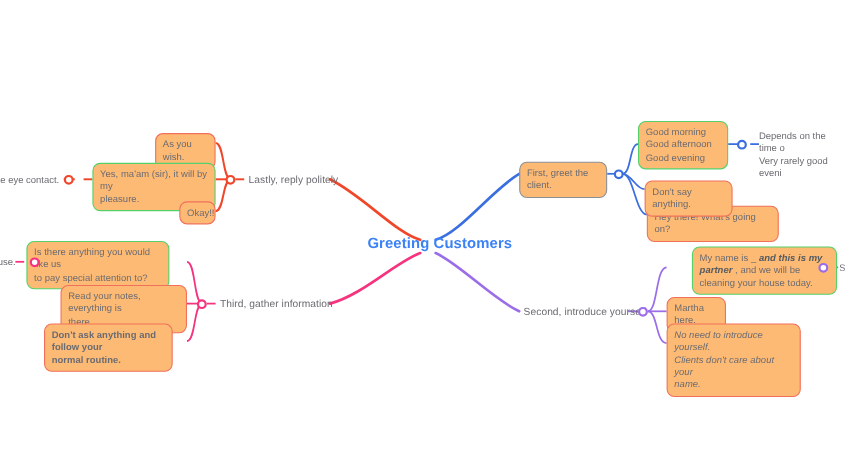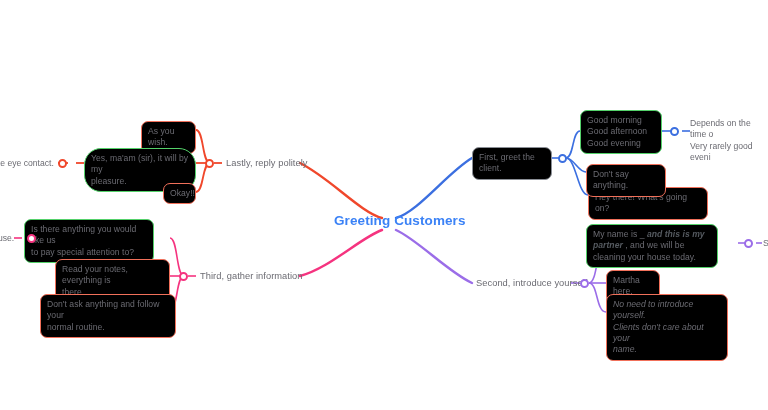--- a/index.html
+++ b/index.html
@@ -41,21 +41,21 @@
     font-size: 9.3px;
     color: #6b6b72;
     white-space: nowrap;
     letter-spacing: .05px;
   }
   
   .node {
     position: absolute;
     border-radius: 7px;
     border: 1.3px solid #f1705a;
-    background: #000000;
+    background: #fdba74;
     color: #6b6b72;
     font-size: 8.6px;
     line-height: 1.32;
     padding: 4px 6px;
     letter-spacing: .03px;
   }
   .node.green { border-color: #54d16a; }
   .node.gray  { border-color: #8b8f96; border-width: 1.2px; }
   .node b { font-weight: bold; font-style: italic; color: #555a60; }
   
@@ -134,46 +134,46 @@
   <div class="dot blue" style="left:670px; top:127px;"></div>
   <div class="plain" style="left:690px; top:118px; white-space:pre-line;">Depends on the time o
 Very rarely good eveni</div>
 
   <div class="node" style="left:588px; top:187px; width:120px;">Hey there! What's going on?</div>
   <div class="node" style="left:586px; top:164px; width:80px;">Don't say anything.</div>
 
   <div class="branch-label" style="left:476px; top:278px;">Second, introduce yourself</div>
   <div class="dot purple" style="left:580px; top:279px;"></div>
 
-  <div class="node green" style="left:586px; top:224px; width:132px;"><span>My name is _ </span><b>and this is my partner</b><span> , and we will be cleaning your house today.</span></div>
+  <div class="node green" style="left:629px; top:224px; width:132px;"><span>My name is _ </span><b>and this is my partner</b><span> , and we will be cleaning your house today.</span></div>
   <div class="dot purple" style="left:744px; top:239px;"></div>
   <div class="plain" style="left:763px; top:238px;">S</div>
 
   <div class="node" style="left:606px; top:270px; width:54px;">Martha here.</div>
   <div class="node" style="left:606px; top:294px; width:122px;font-style:italic;"><span style="white-space:pre-line">No need to introduce yourself.
 Clients don't care about your
 name.</span></div>
 
   <div class="branch-label" style="left:200px; top:271px;">Third, gather information</div>
   <div class="dot pink" style="left:179px; top:272px;"></div>
 
   <div class="node green" style="left:24px; top:219px; width:130px;"><span style="white-space:pre-line">Is there anything you would like us
 to pay special attention to?</span></div>
   <div class="dot pink" style="left:27px; top:234px;"></div>
   <div class="plain" style="left:-2px; top:233px;">use.</div>
 
   <div class="node" style="left:55px; top:259px; width:115px;"><span style="white-space:pre-line">Read your notes, everything is
 there.</span></div>
-  <div class="node" style="left:40px; top:294px; width:136px;"><span style="white-space:pre-line">Don't ask anything and follow your
+  <div class="node" style="left:40px; top:294px; width:117px;font-weight:bold;"><span style="white-space:pre-line">Don't ask anything and follow your
 normal routine.</span></div>
 
   <div class="branch-label" style="left:226px; top:158px;">Lastly, reply politely</div>
   <div class="dot red" style="left:205px; top:159px;"></div>
 
   <div class="node" style="left:141px; top:121px; width:55px;">As you wish.</div>
-  <div class="node green" style="left:84px; top:148px; width:112px;border-radius:17px;"><span style="white-space:pre-line">Yes, ma'am (sir), it will by my
+  <div class="node green" style="left:84px; top:148px; width:112px;"><span style="white-space:pre-line">Yes, ma'am (sir), it will by my
 pleasure.</span></div>
   <div class="dot red" style="left:58px; top:159px;"></div>
   <div class="plain" style="left:-4px; top:158px;">ke eye contact.</div>
 
   <div class="node" style="left:163px; top:183px; width:33px;">Okay!!</div>
 
 </div>
 
 </body></html>

